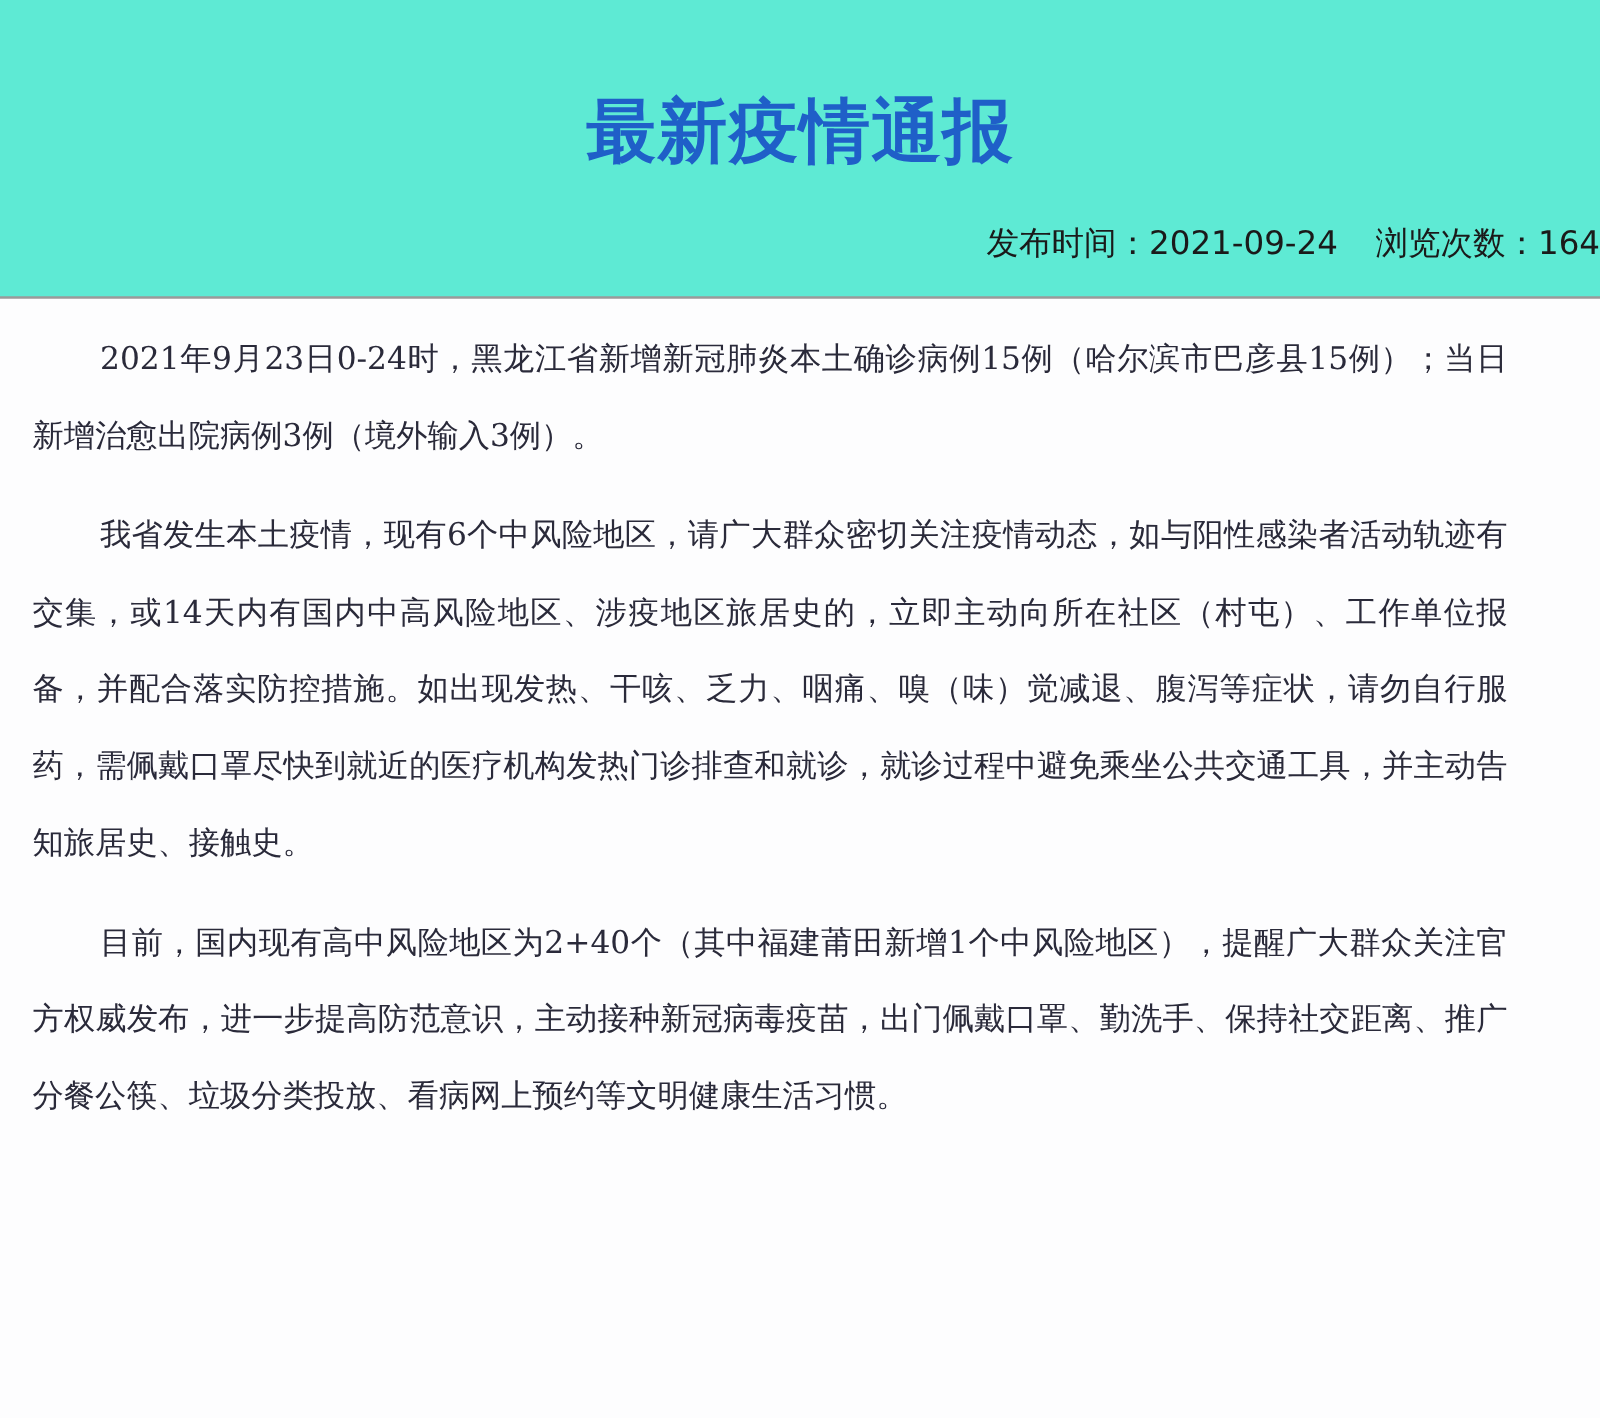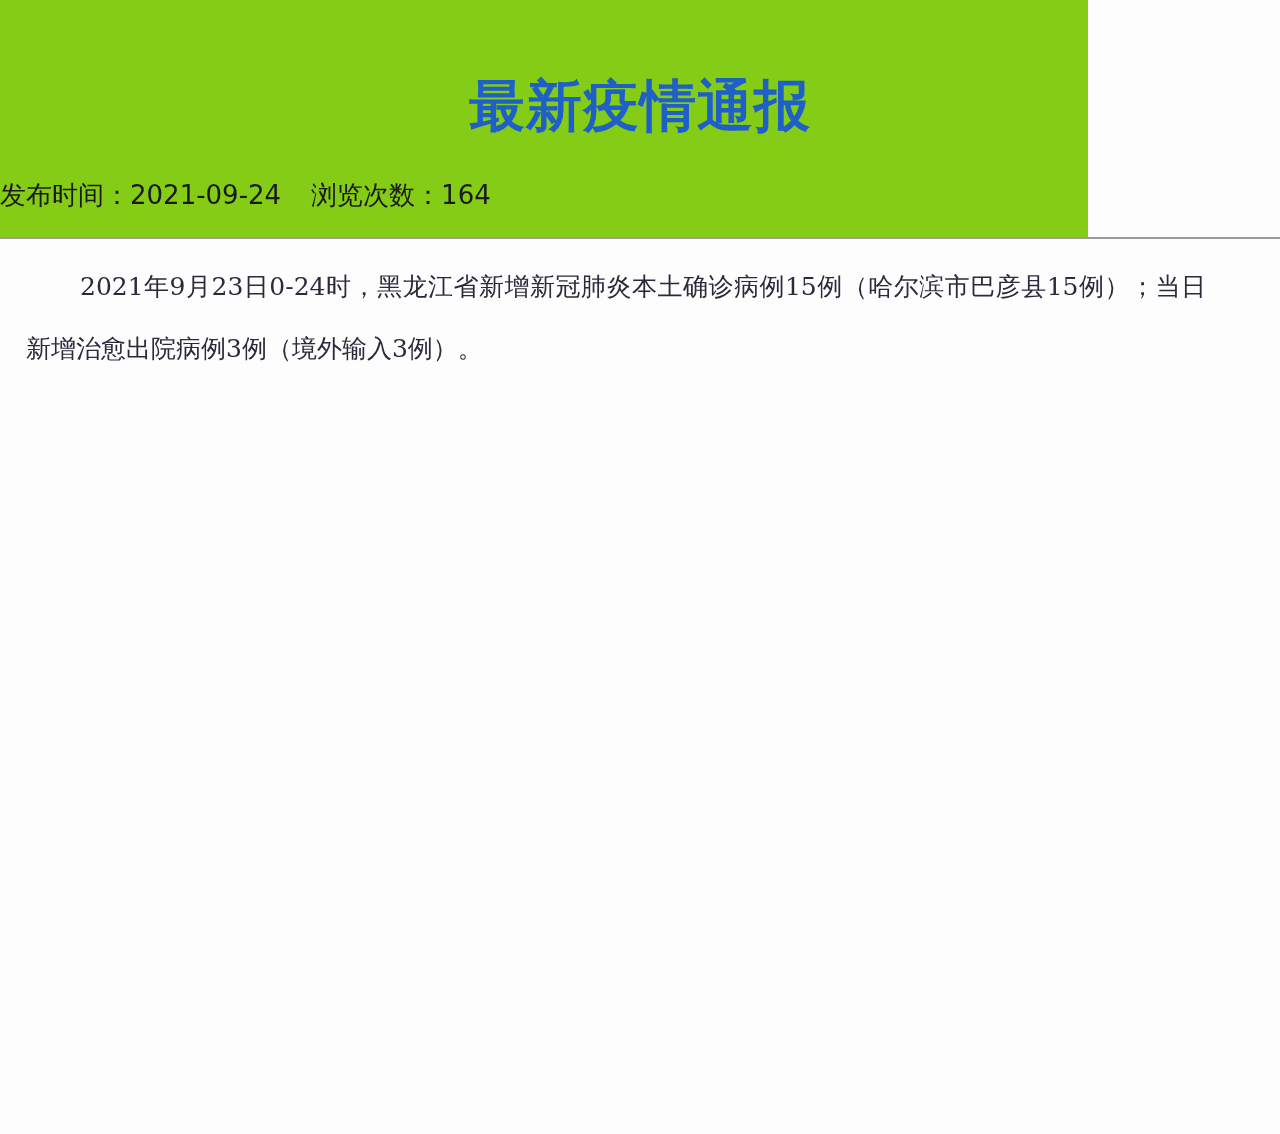--- a/index.html
+++ b/index.html
@@ -8,45 +8,45 @@
       background: #fdfdfe;
     }
     body {
       width: 1280px;
       height: 1134px;
       overflow: hidden;
       position: relative;
       color: #222;
     }
     .header {
-      width: 1088px;
+      width: 1280px;
       height: 238px;
       position: relative;
-      background: #84cc16;
+      background: #5eead4;
       text-decoration: underline;
     }
     .title {
       position: absolute;
       top: 70px;
       left: 0;
       width: 1280px;
       text-align: center;
       font-family: "DejaVu Sans", "Liberation Sans", sans-serif;
       font-weight: bold;
       font-size: 56px;
       line-height: 72px;
       color: #1f5fc8;
       letter-spacing: 1px;
     }
     .meta {
       position: absolute;
       top: 176px;
       left: 0;
       width: 1280px;
-      text-align: left;
+      text-align: right;
       font-family: "DejaVu Sans", "Liberation Sans", sans-serif;
       font-size: 26px;
       line-height: 38px;
       color: #1a1a1a;
     }
     .meta .sep { display: inline-block; width: 30px; }
     .divider {
       position: absolute;
       top: 237px;
       left: 0;
@@ -76,13 +76,15 @@
 <div class="header">
   <div class="title">最新疫情通报</div>
   <div class="meta">
     <span>发布时间：</span><span>2021-09-24</span><span class="sep"></span><span>浏览次数：</span><span>164</span>
   </div>
   <div class="divider"></div>
 </div>
 
 <div class="content">
   <p>2021年9月23日0-24时，黑龙江省新增新冠肺炎本土确诊病例15例（哈尔滨市巴彦县15例）；当日新增治愈出院病例3例（境外输入3例）。</p>
+  <p>我省发生本土疫情，现有6个中风险地区，请广大群众密切关注疫情动态，如与阳性感染者活动轨迹有交集，或14天内有国内中高风险地区、涉疫地区旅居史的，立即主动向所在社区（村屯）、工作单位报备，并配合落实防控措施。如出现发热、干咳、乏力、咽痛、嗅（味）觉减退、腹泻等症状，请勿自行服药，需佩戴口罩尽快到就近的医疗机构发热门诊排查和就诊，就诊过程中避免乘坐公共交通工具，并主动告知旅居史、接触史。</p>
+  <p>目前，国内现有高中风险地区为2+40个（其中福建莆田新增1个中风险地区），提醒广大群众关注官方权威发布，进一步提高防范意识，主动接种新冠病毒疫苗，出门佩戴口罩、勤洗手、保持社交距离、推广分餐公筷、垃圾分类投放、看病网上预约等文明健康生活习惯。</p>
 </div>
 
 </body></html>

